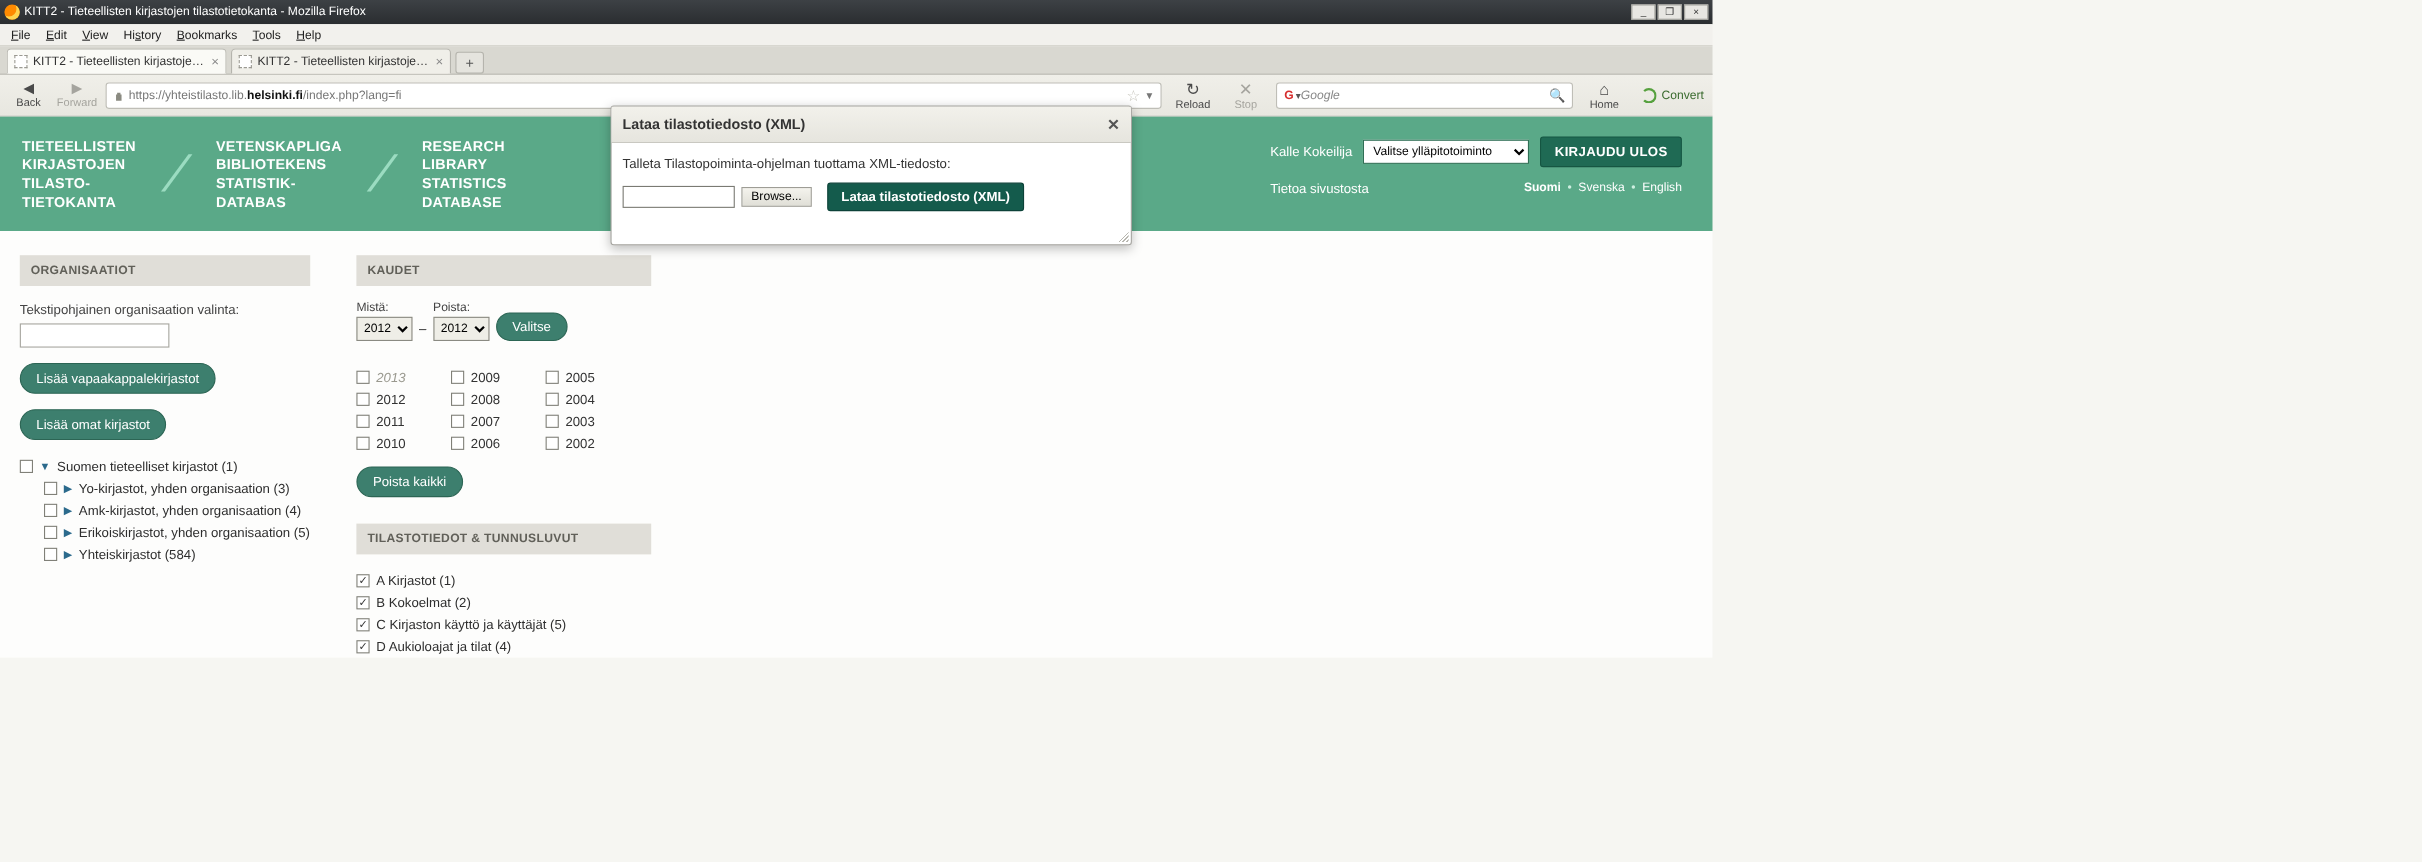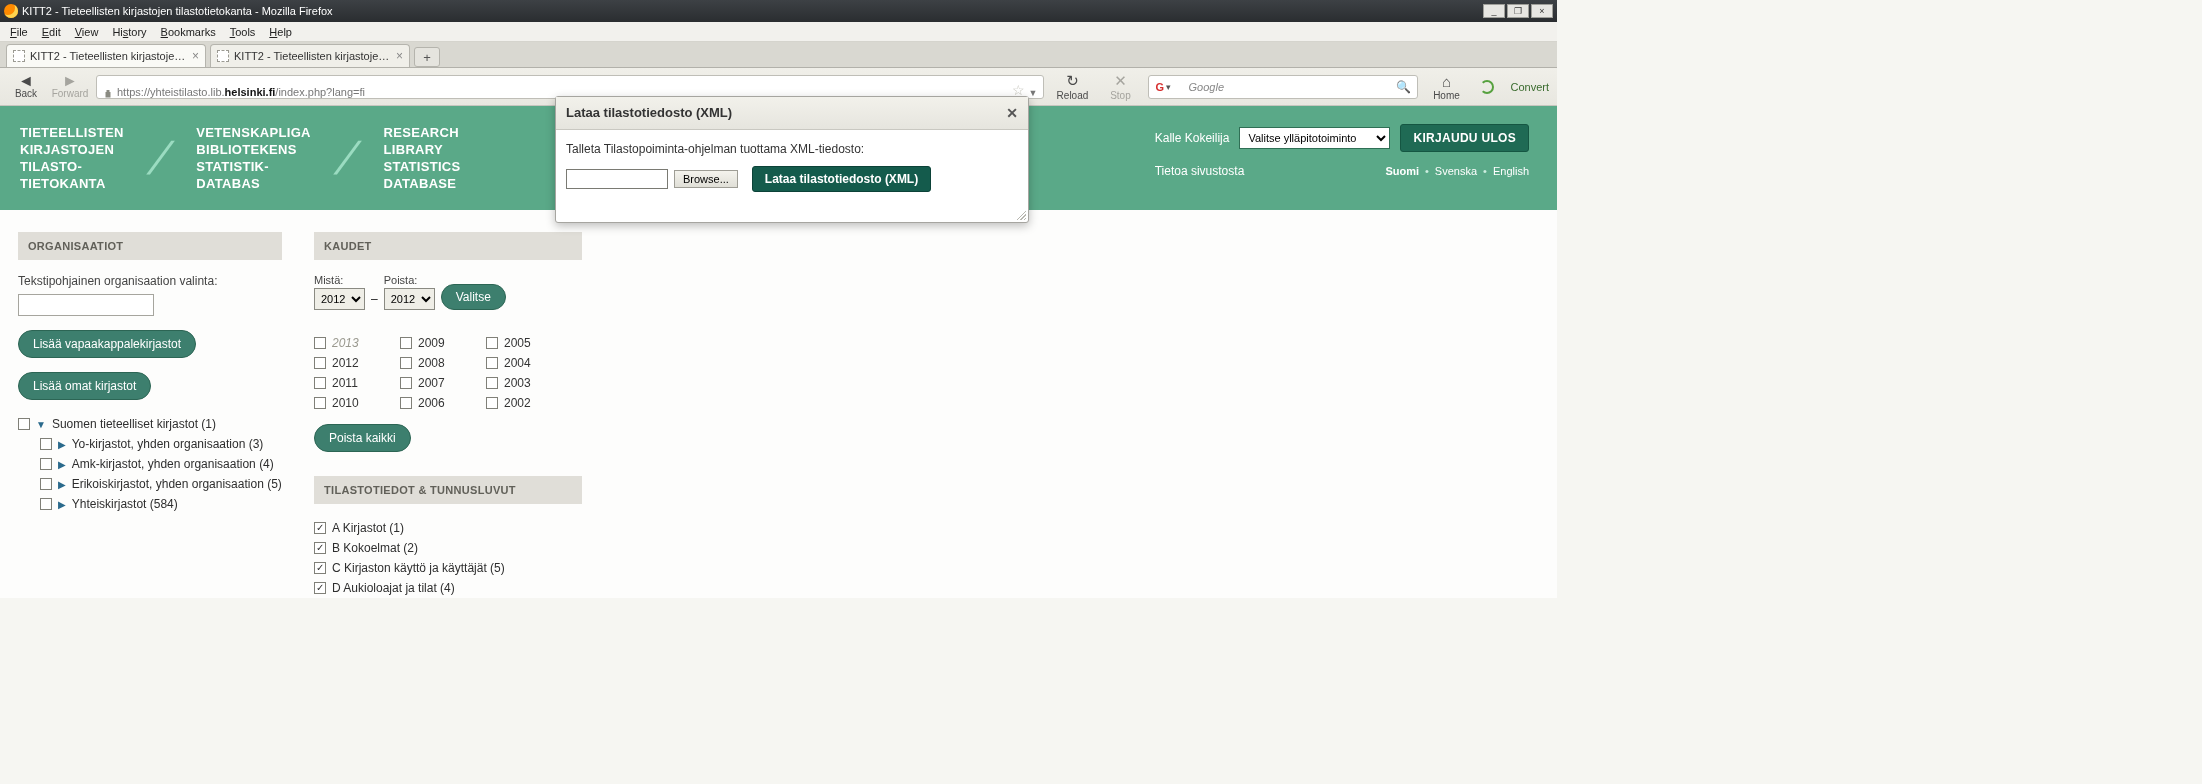--- a/index.html
+++ b/index.html
@@ -21,50 +21,50 @@
   .tab.active { background:#fafaf6; }
   .page-icon { width:12px; height:12px; border:1px dashed #9b9a92; background:#fff;}
   .tab-title { flex:1; white-space:nowrap; overflow:hidden; text-overflow:ellipsis; color:#333;}
   .tab-close { color:#888; font-size:12px;}
   .plusTab { width:26px; height:20px; border:1px solid #b5b4ad; border-radius:3px; background:#e5e4de; display:flex; align-items:center; justify-content:center; font-size:13px; color:#555;}
   
   .toolbar { background:linear-gradient(#f0efe9,#e8e7e0); border-bottom:1px solid #c7c6bf; height:38px; display:flex; align-items:center; padding:4px 8px; gap:8px;}
   .navbtn { display:flex; flex-direction:column; align-items:center; font-size:10px; color:#4a4a4a; width:36px;}
   .navbtn.disabled { color:#a5a49e; }
   .navarrow { font-size:16px; line-height:14px;}
-  .urlbar { flex:1; display:flex; align-items:flex-end; background:#fff; border:1px solid #bfbeb7; border-radius:3px; height:24px; padding:0 6px;}
+  .urlbar { flex:1; display:flex; align-items:center; background:#fff; border:1px solid #bfbeb7; border-radius:3px; height:24px; padding:0 6px;}
   .lock-icon { width:10px; height:10px; background:#8a8a81; clip-path: polygon(25% 45%,25% 100%,75% 100%,75% 45%,65% 45%,65% 25%,35% 25%,35% 45%); margin-right:4px;}
   .url-text { flex:1; font-size:11px; font-family:Arial; color:#777; }
   .url-text b { color:#111; font-weight:600;}
   .star-icon { color:#c5c4bb; font-size:14px; margin-left:4px;}
   .dd-icon { color:#777; font-size:9px; margin-left:4px;}
   .toolbtn { display:flex; flex-direction:column; align-items:center; font-size:10px; color:#4a4a4a; width:40px;}
   .toolbtn.disabled { color:#a5a49e; }
   .searchbox { width:270px; background:#fff; border:1px solid #bfbeb7; border-radius:3px; height:24px; display:flex; align-items:center; padding:0 6px;}
   .g-icon { font-weight:bold; font-size:11px; }
-  .search-text { flex:1; color:#888; font-style:italic; font-size:11px; margin-left:18px;}
+  .search-text { flex:1; color:#888; font-style:italic; font-size:11px; margin-left:0;}
   .mag-icon { color:#999; font-size:12px;}
-  .convert-btn { display:flex; align-items:center; gap:16px; font-size:11px; color:#3a6b2e; margin-left:6px;}
+  .convert-btn { display:flex; align-items:center; gap:4px; font-size:11px; color:#3a6b2e; margin-left:6px;}
   .convert-swirl { width:14px; height:14px; border:2px solid #56a13e; border-radius:50%; border-left-color:transparent;}
   
   .green-header { background:#5aa988; padding:18px 28px 18px 20px; display:flex; justify-content:space-between; position:relative; color:#fff;}
   .logos { display:flex; gap:30px;}
   .logo-col { font-size:13px; font-weight:600; letter-spacing:.3px; line-height:17px; text-transform:uppercase;}
   .slash { color:#9bdcc1; font-size:46px; transform:skewX(-25deg); align-self:center; font-weight:100;}
   .header-right { display:flex; flex-direction:column; align-items:flex-end; gap:12px; font-size:12px;}
   .hr-row { display:flex; align-items:center; gap:10px;}
   .hr-select { background:#fff; border:1px solid #2f6f55; height:22px; width:151px; font-size:11px; padding:0 4px; color:#000;}
   .logout-btn { background:#1f6a54; border:1px solid #155642; border-radius:3px; color:#fff; padding:6px 12px; font-size:12px; font-weight:600; letter-spacing:.3px;}
   .hr-links { display:flex; gap:6px; font-size:11px; align-items:center;}
   .hr-links a { color:#fff; text-decoration:none;}
   .hr-links .active { font-weight:bold;}
   .hr-links .dot { color:#cdeee0;}
   .header-link { color:#fff; font-size:12px; text-align:right;}
   
-  .main { display:flex; gap:32px; padding:22px 18px 0 18px; align-items:flex-start; background:#fdfdfc;}
+  .main { display:flex; gap:42px; padding:22px 18px 0 18px; align-items:flex-start; background:#fdfdfc;}
   .panel-col { display:flex; flex-direction:column; gap:14px;}
   .panel-col.left { width:264px;}
   .panel-col.right { width:268px;}
   .panel-hd { background:#e0ded8; color:#616059; font-size:11px; font-weight:600; letter-spacing:.3px; padding:8px 10px;}
   .text-input { width:136px; height:22px; border:1px solid #a6a59e; background:#fff;}
   .lbl { font-size:12px; color:#444; margin-bottom:6px; display:block;}
   .pill { background:#3d7f6e; color:#fff; border:1px solid #2c6554; border-radius:14px; padding:6px 14px; font-size:12px; display:inline-block;}
   .tree { font-size:12px; color:#2e2e2e; }
   .tree-row { display:flex; align-items:center; gap:6px; padding:3px 0;}
   .chk { width:12px; height:12px; border:1px solid #808078; background:#fff; display:inline-block; flex-shrink:0;}

